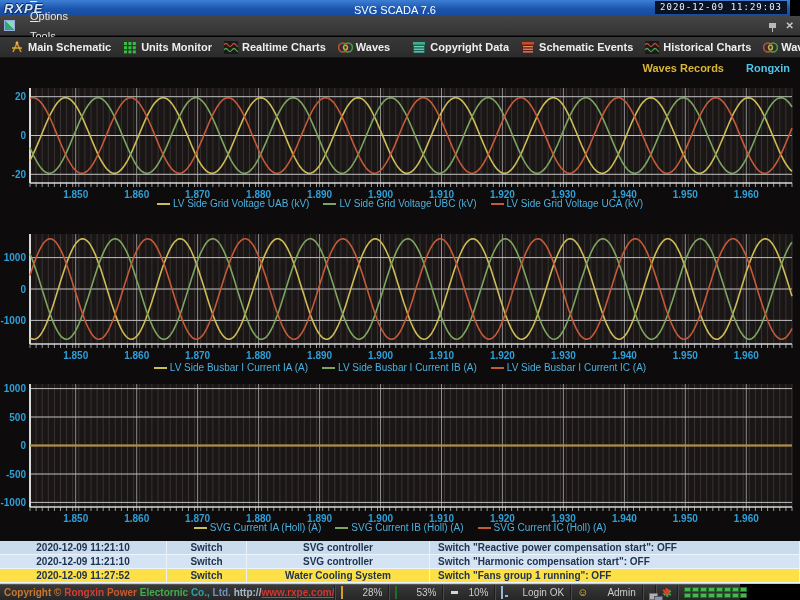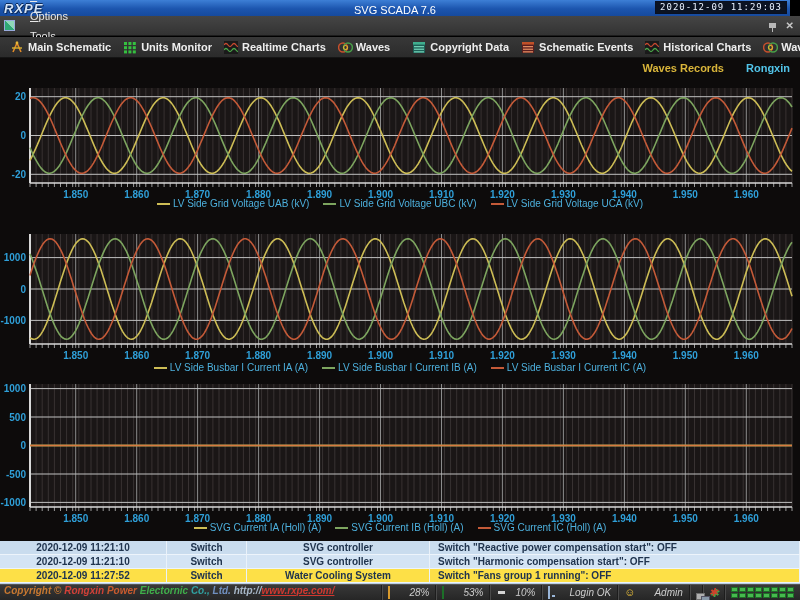--- a/index.html
+++ b/index.html
@@ -52,23 +52,23 @@
   .event-table { position:absolute; left:0; top:541px; width:800px; height:43px; background:#b9cfe4; }
   .ev-row { display:flex; height:14px; line-height:13px; font-size:10px; font-weight:700;
     color:#20344e; border-bottom:1px solid #edf4fb; }
   .ev-cell { border-right:1px solid #eaf2fa; overflow:hidden; white-space:nowrap; }
   .ev-time { width:167px; text-align:center; }
   .ev-type { width:80px; text-align:center; }
   .ev-src  { width:183px; text-align:center; }
   .ev-msg  { flex:1; padding-left:8px; text-align:left; }
 
   
-  .statusbar { position:absolute; left:0; top:584px; width:800px; height:16px;
+  .statusbar { position:absolute; left:0; top:584px; width:740px; height:16px;
     background:linear-gradient(#383838,#262626); border-top:1px solid #555;
-    display:flex; font-size:10px; color:#cccccc;font-style:italic; }
+    display:flex; align-items:center; font-size:10px; color:#cccccc; }
   .copyright { padding-left:4px; white-space:nowrap; font-weight:700; }
   .status-right { margin-left:auto; display:flex; align-items:center; }
   .st-item { display:flex; align-items:center; gap:19px; padding:0 6px; height:16px;
     border-left:1px solid #1d1d1d; box-shadow:inset 1px 0 0 #4a4a4a; white-space:nowrap; }
   .ic-cpu { width:8px; height:8px; background:#3f7fd2; border:1px solid #d89a2c; transform:rotate(45deg); }
   .ic-mem { width:12px; height:7px; background:#3fae4a; border:1px solid #1c6f28;
     background-image:linear-gradient(90deg,transparent 2px,#1c6f28 2px,#1c6f28 3px,transparent 3px,transparent 5px,#1c6f28 5px,#1c6f28 6px,transparent 6px,transparent 8px,#1c6f28 8px,#1c6f28 9px,transparent 9px); }
   .ic-prn { width:11px; height:8px; position:relative; background:#9a9a9a; border-radius:1px; }
   .ic-prn:before { content:""; position:absolute; left:2px; top:-2px; width:7px; height:3px; background:#d5d5d5; }
   .ic-mon { width:11px; height:8px; background:#2d5f9e; border:1px solid #9ab6d8; position:relative; }

